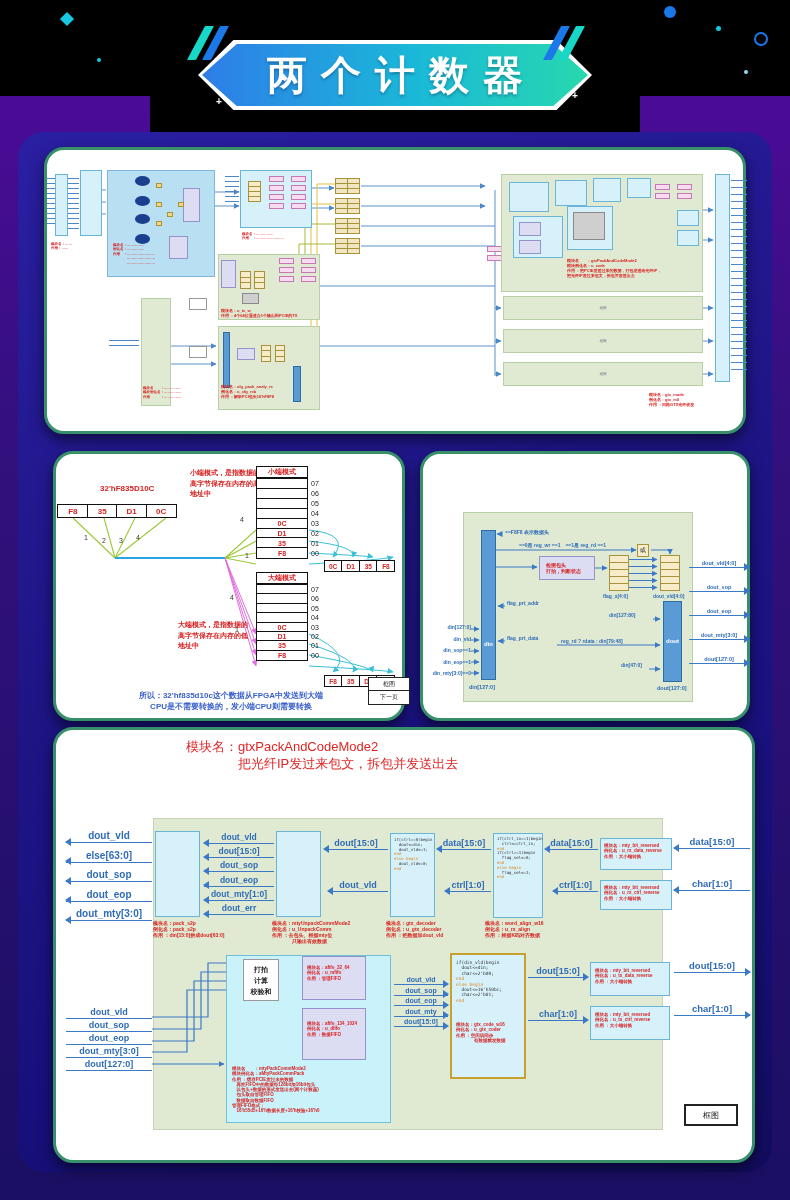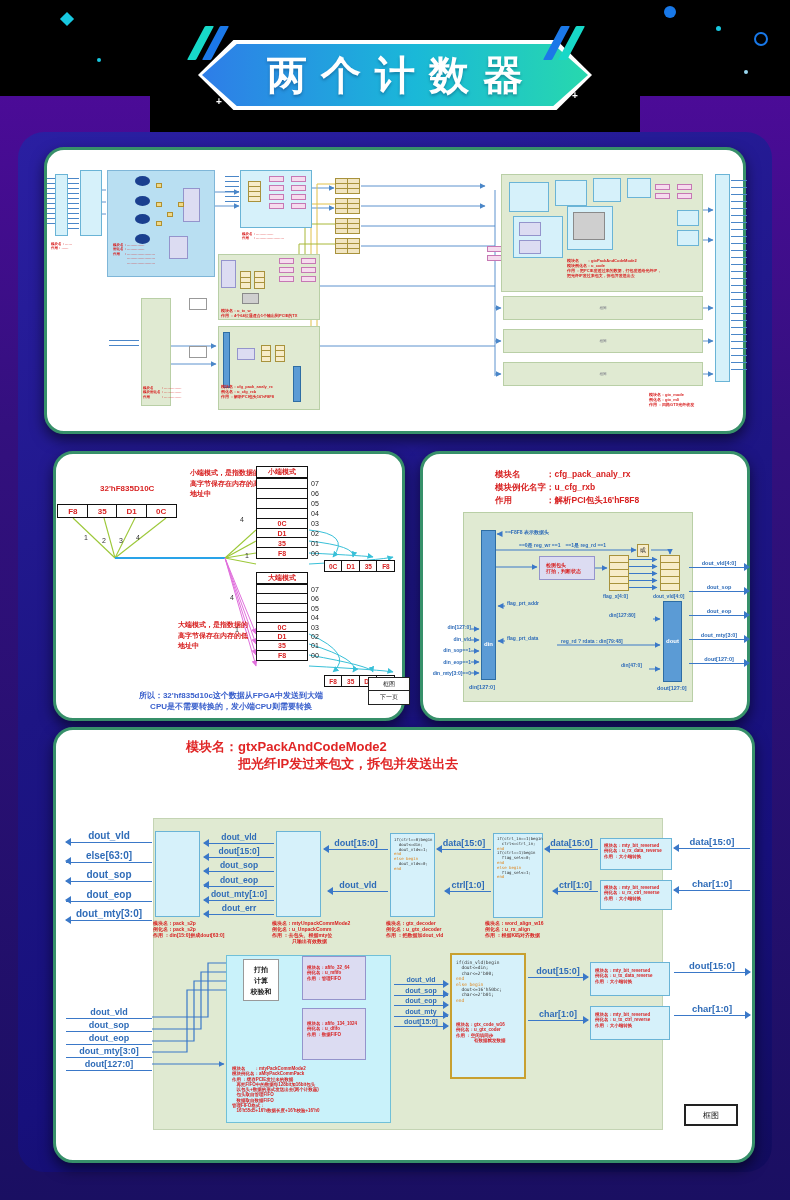--- a/index.html
+++ b/index.html
@@ -81,21 +81,21 @@
   .h115 .memc{height:11.5px}.h11 .memc{height:11px}
   .brow{position:absolute;display:flex}
   .bcell{width:31px;height:14px;border:1.6px solid #111;background:#fff;color:#d82222;font-weight:bold;font-size:8px;display:flex;align-items:center;justify-content:center;margin-left:-1.6px}
   .orow{position:absolute;display:flex}
   .ocell{width:19px;height:12px;border:1.4px solid #111;background:#fff;color:#d82222;font-weight:bold;font-size:6.5px;display:flex;align-items:center;justify-content:center;margin-left:-1.4px}
   .fnum{position:absolute;font-size:7px;color:#333}
   .p2btns{position:absolute;display:flex;flex-direction:column}
   .p2btn{width:42px;height:15px;border:1.4px solid #222;background:#fff;color:#222;font-size:6px;display:flex;align-items:center;justify-content:center;margin-top:-1.4px;cursor:pointer}
   
   .h3line{font-size:8.5px;font-weight:bold;color:#d82222;line-height:13px;white-space:nowrap}
-  .h4line{font-size:13px;font-weight:bold;color:#e02525;line-height:17px;white-space:nowrap}
+  .h4line{font-size:13px;font-weight:normal;color:#e02525;line-height:17px;white-space:nowrap}
   .vbar-label{position:absolute;color:#fff;font-size:6px;font-weight:bold;text-align:center;width:100%}
   .frame-btn{position:absolute;border:2px solid #222;background:#fff;color:#222;font-size:8px;display:flex;align-items:center;justify-content:center;cursor:pointer}
 </style>
 </head>
 <body>
 
 <div class="abs bg-purple"></div>
 <div class="abs bg-notch"></div>
 <div class="abs navy-card"></div>
 
@@ -503,25 +503,20 @@
       <div>所以：32'hf835d10c这个数据从FPGA中发送到大端</div>
       <div>CPU是不需要转换的，发小端CPU则需要转换</div>
     </div>
   <div class="p2btns" style="left:312px;top:224px">
       <div class="p2btn">框图</div>
       <div class="p2btn">下一页</div>
     </div>
 </div>
 
 <div class="panel" style="left:420px;top:451px;width:330px;height:270px">
-  <div class="abs" style="left:72px;top:14px">
-      <div class="h3line">模块名　　　：cfg_pack_analy_rx</div>
-      <div class="h3line">模块例化名字：u_cfg_rxb</div>
-      <div class="h3line">作用　　　　：解析PCI包头16'hF8F8</div>
-    </div>
   <div class="bx gr" style="left:40px;top:58px;width:230px;height:190px"></div>
 
   <svg width="330" height="270" style="position:absolute;left:0;top:0">
     <defs>
       <marker id="m3" markerWidth="7" markerHeight="7" refX="5.5" refY="3" orient="auto" markerUnits="userSpaceOnUse">
           <path d="M0,0 L6,3 L0,6 Z" fill="#3a78c8"></path>
         </marker>
     </defs>
     <g stroke="#3a78c8" stroke-width="1" fill="none">
       <path d="M48,175 L56,175" marker-end="url(#m3)"></path>

